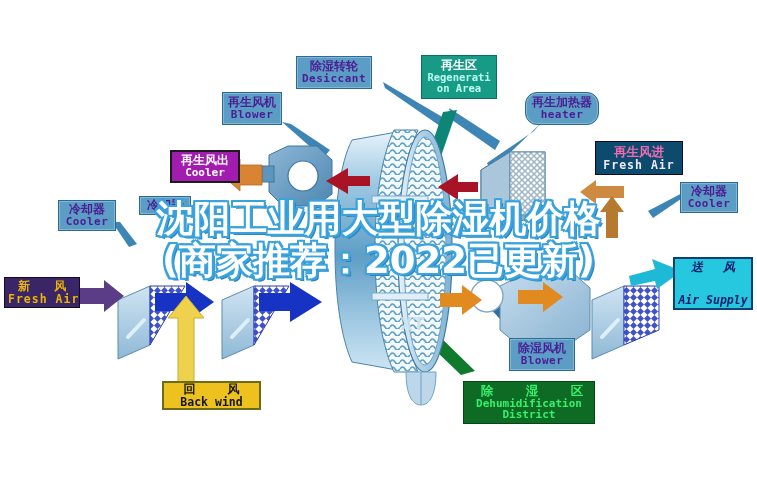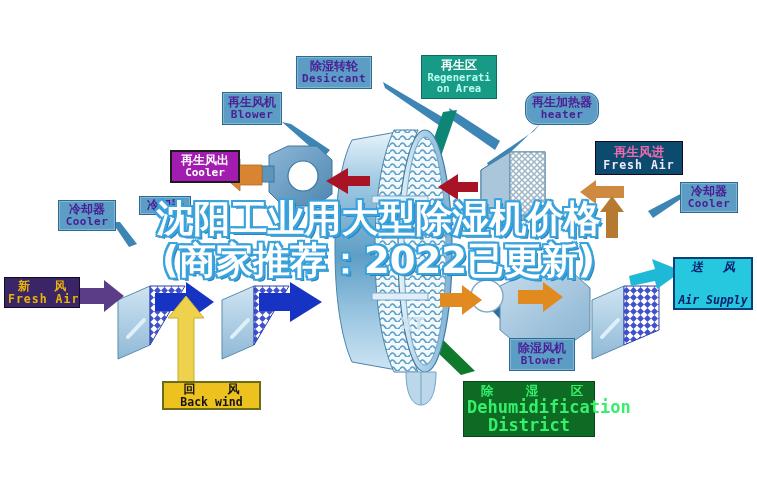--- a/index.html
+++ b/index.html
@@ -43,21 +43,21 @@
   .gold .en{font-size:11.5px;}
 
   
   .cyan{background:#26c8e0;border:2px solid #0b3f7a;color:#0b1d6b;}
   .cyan .cn{font-size:12px;letter-spacing:8px;padding-left:8px;}
   .cyan .en{font-size:11.5px;margin-top:20px;}
 
   
   .green{background:#0d6b24;border:1px solid #064516;color:#37ef6c;}
   .green .cn{font-size:12.5px;letter-spacing:14px;padding-left:14px;}
-  .green .en{font-size:17px;}
+  .green .en{font-size:11px;}
 
   
   #title{position:absolute;left:0;top:198px;width:757px;text-align:center;
          pointer-events:none;}
   #title div{font-family:"DejaVu Sans",sans-serif;font-weight:700;
              font-size:37px;line-height:42px;color:#ffffff;
              letter-spacing:0px;
              text-shadow:
                2px 0 0 #3aa3dd,-2px 0 0 #3aa3dd,0 2px 0 #3aa3dd,0 -2px 0 #3aa3dd,
                2px 2px 0 #3aa3dd,-2px 2px 0 #3aa3dd,2px -2px 0 #3aa3dd,-2px -2px 0 #3aa3dd,

